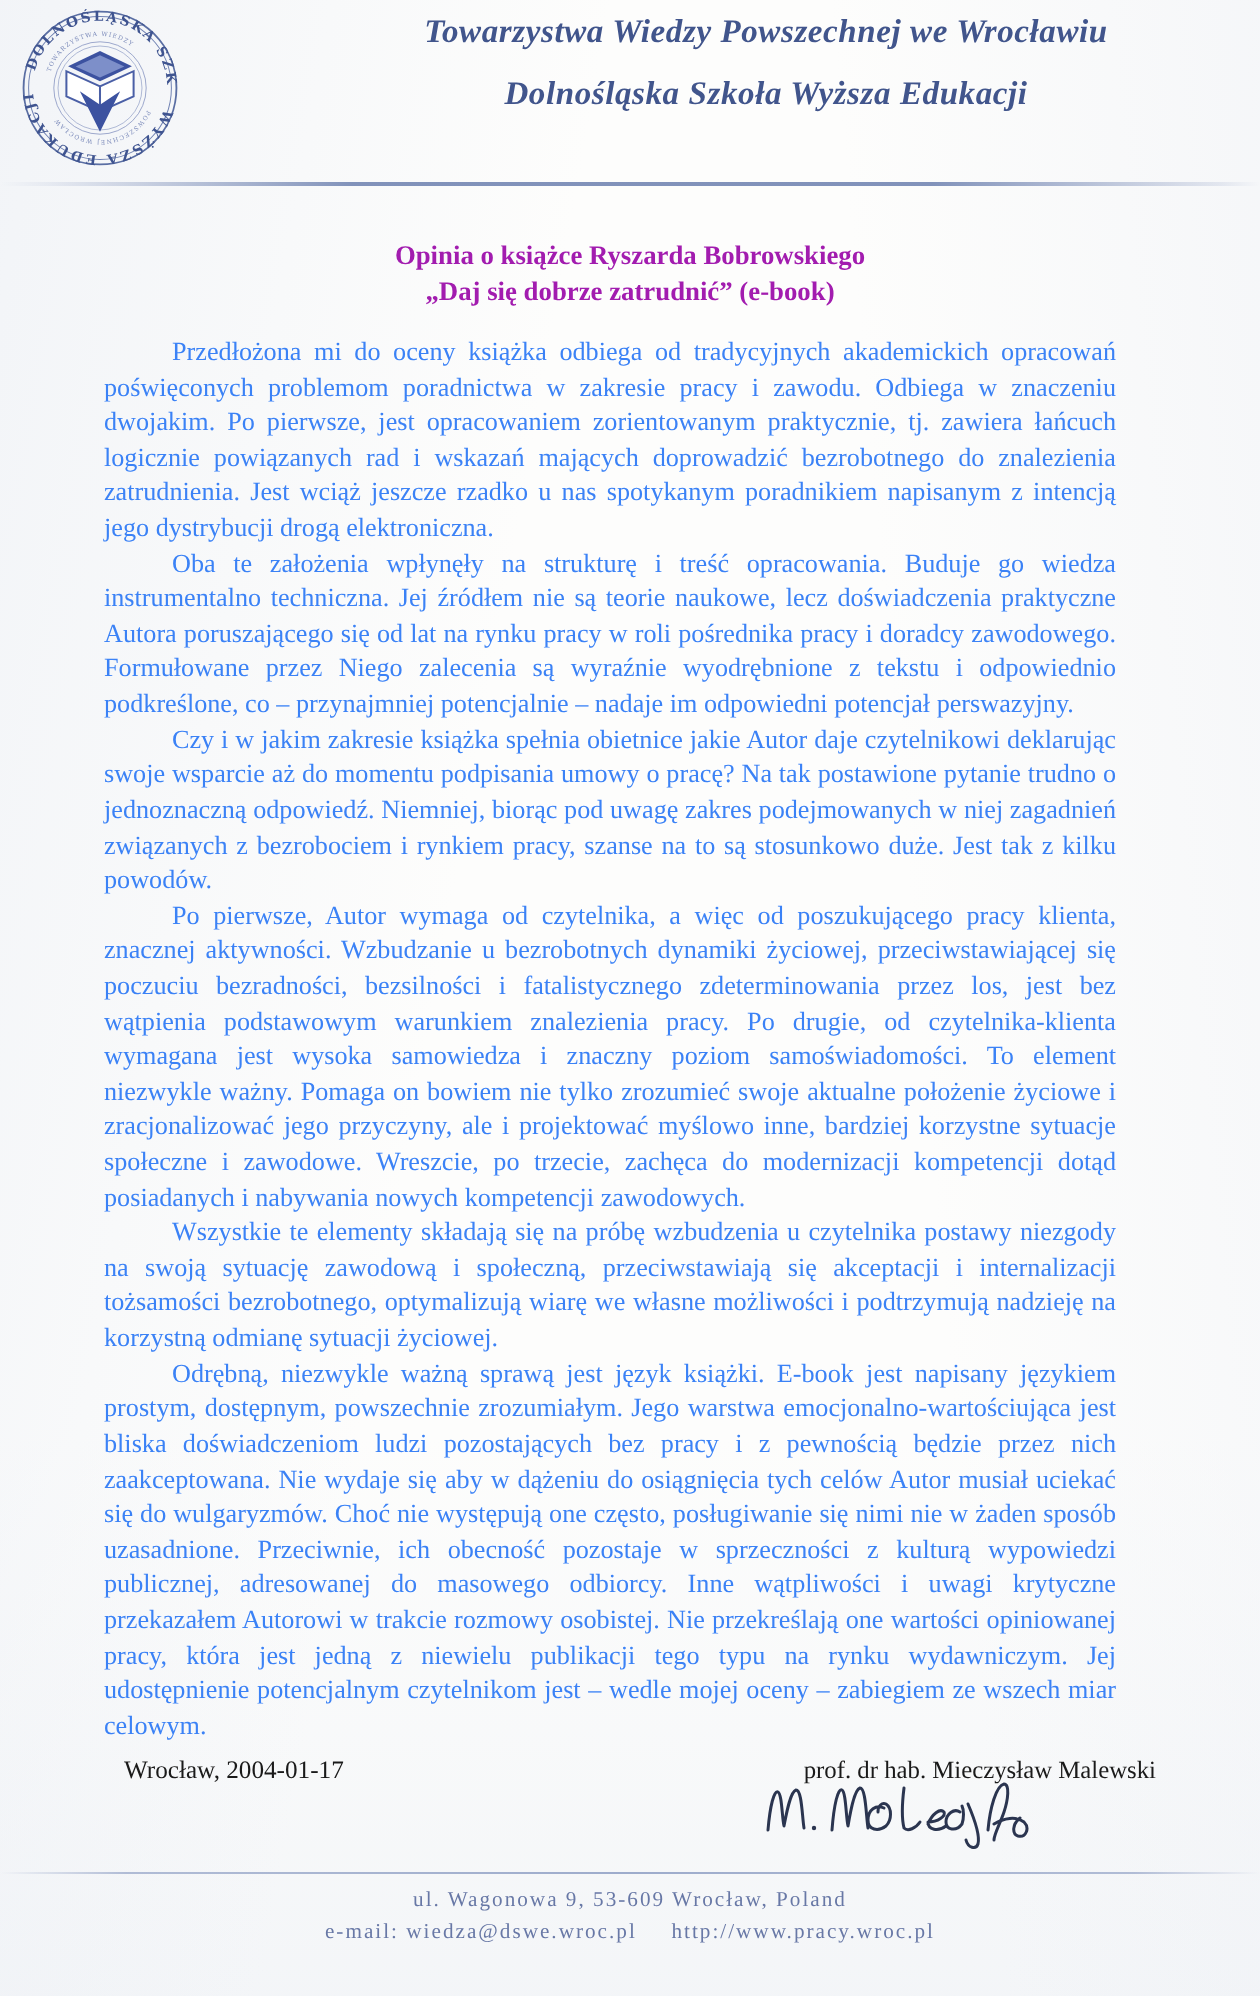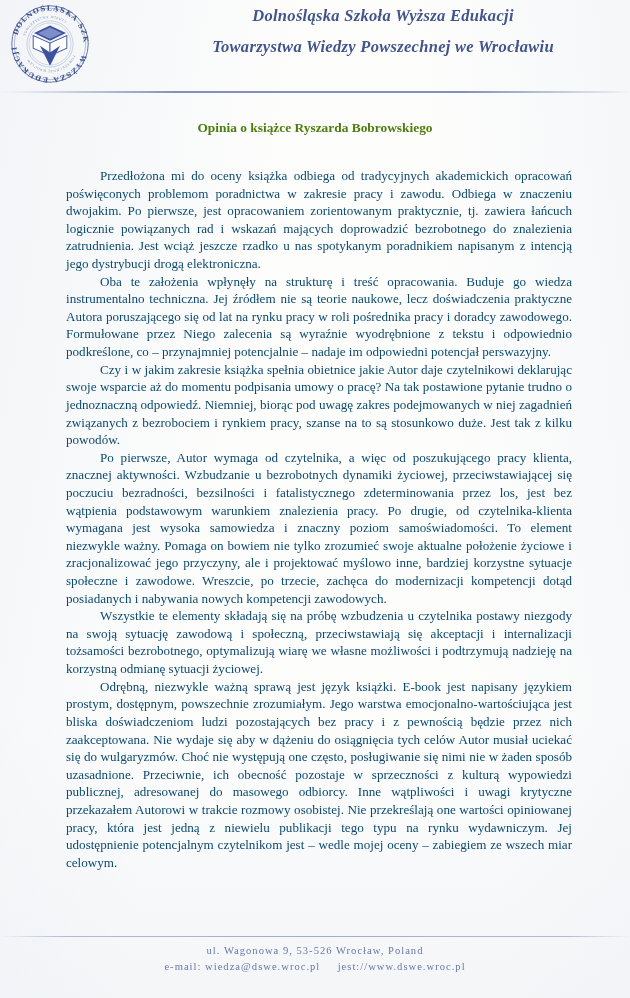--- a/index.html
+++ b/index.html
@@ -88,35 +88,35 @@
   
   .doc-title {
     position: absolute;
     left: 60px;
     right: 60px;
     top: 119px;
     text-align: center;
     font-weight: 700;
     font-size: 13.4px;
     line-height: 1.34;
-    color: #4d7c0f;
+    color: #a21caf;
   }
   .doc-title .t2 { display: block; }
 
   
   .body-text {
     position: absolute;
-    left: 66px;
+    left: 52px;
     top: 167px;
     width: 506px;
     font-size: 13.1px;
     line-height: 1.345;
     text-align: justify;
     text-justify: inter-word;
-    color: #0c4a6e;
+    color: #3b82f6;
   }
   .body-text p {
     margin: 0;
     text-indent: 34px;
   }
 
   
   .sign-row {
     position: absolute;
     left: 62px;
@@ -212,43 +212,62 @@
           <polygon points="50,28 69,37 50,46 31,37" fill="#3c52a0"></polygon>
           <polygon points="50,30.5 64.5,37.2 50,43.8 35.5,37.2" fill="#7d8fc9"></polygon>
           <path d="M30,40 L30,55 L50,64 L50,49 Z" fill="#ffffff" stroke="#4a5fa6" stroke-width="1.2"></path>
           <path d="M70,40 L70,55 L50,64 L50,49 Z" fill="#ffffff" stroke="#4a5fa6" stroke-width="1.2"></path>
           <path d="M38,52 L50,60 L62,52 L50,76 Z" fill="#3c52a0"></path>
         </g>
       </svg>
     </div>
 
     <div class="letterhead-lines">
+      <div class="lh-line">Towarzystwa Wiedzy Powszechnej we Wrocławiu</div>
       <div class="lh-line">Dolnośląska Szkoła Wyższa Edukacji</div>
-      <div class="lh-line">Towarzystwa Wiedzy Powszechnej we Wrocławiu</div>
     </div>
   </div>
   <div class="header-rule"></div>
 
   <div class="doc-title">
     <span class="t1">Opinia o książce Ryszarda Bobrowskiego</span>
+    <span class="t2">„Daj się dobrze zatrudnić” (e-book)</span>
   </div>
 
   <div class="body-text">
     <p>Przedłożona mi do oceny książka odbiega od tradycyjnych akademickich opracowań poświęconych problemom poradnictwa w zakresie pracy i zawodu. Odbiega w znaczeniu dwojakim. Po pierwsze, jest opracowaniem zorientowanym praktycznie, tj. zawiera łańcuch logicznie powiązanych rad i wskazań mających doprowadzić bezrobotnego do znalezienia zatrudnienia. Jest wciąż jeszcze rzadko u nas spotykanym poradnikiem napisanym z intencją jego dystrybucji drogą elektroniczna.</p>
     <p>Oba te założenia wpłynęły na strukturę i treść opracowania. Buduje go wiedza instrumentalno techniczna. Jej źródłem nie są teorie naukowe, lecz doświadczenia praktyczne Autora poruszającego się od lat na rynku pracy w roli pośrednika pracy i doradcy zawodowego. Formułowane przez Niego zalecenia są wyraźnie wyodrębnione z tekstu i odpowiednio podkreślone,  co – przynajmniej potencjalnie – nadaje im odpowiedni potencjał perswazyjny.</p>
     <p>Czy i w jakim zakresie książka spełnia obietnice jakie Autor daje czytelnikowi deklarując swoje wsparcie aż do momentu podpisania umowy o pracę? Na tak postawione pytanie trudno o jednoznaczną odpowiedź. Niemniej, biorąc pod uwagę zakres podejmowanych w niej zagadnień związanych z bezrobociem i rynkiem pracy, szanse na to są stosunkowo duże. Jest tak z kilku powodów.</p>
     <p>Po pierwsze, Autor wymaga od czytelnika, a więc od poszukującego pracy klienta, znacznej aktywności. Wzbudzanie u bezrobotnych dynamiki życiowej, przeciwstawiającej się poczuciu bezradności, bezsilności i fatalistycznego zdeterminowania przez los, jest bez wątpienia podstawowym warunkiem znalezienia pracy. Po drugie, od czytelnika-klienta wymagana jest wysoka samowiedza i znaczny poziom samoświadomości. To element niezwykle ważny. Pomaga on bowiem nie tylko  zrozumieć swoje aktualne położenie życiowe i zracjonalizować jego przyczyny, ale i projektować myślowo inne, bardziej korzystne sytuacje społeczne i zawodowe. Wreszcie, po trzecie, zachęca do modernizacji kompetencji dotąd posiadanych i nabywania nowych kompetencji zawodowych.</p>
     <p>Wszystkie te elementy składają się na próbę wzbudzenia u czytelnika postawy niezgody na swoją sytuację zawodową i społeczną, przeciwstawiają się akceptacji i internalizacji tożsamości bezrobotnego, optymalizują wiarę we własne możliwości i podtrzymują nadzieję na korzystną odmianę sytuacji życiowej.</p>
     <p>Odrębną, niezwykle ważną sprawą jest język książki. E-book jest napisany językiem prostym, dostępnym, powszechnie zrozumiałym. Jego warstwa emocjonalno-wartościująca jest bliska doświadczeniom ludzi pozostających bez pracy i z pewnością będzie przez nich zaakceptowana. Nie wydaje się aby w dążeniu do osiągnięcia tych celów Autor musiał uciekać się do wulgaryzmów. Choć nie występują one często, posługiwanie się nimi nie w żaden sposób uzasadnione. Przeciwnie, ich obecność pozostaje w sprzeczności z kulturą wypowiedzi publicznej, adresowanej do masowego odbiorcy. Inne wątpliwości i uwagi krytyczne przekazałem Autorowi w trakcie rozmowy osobistej. Nie przekreślają one wartości opiniowanej pracy, która jest jedną z niewielu publikacji tego typu na rynku wydawniczym. Jej udostępnienie potencjalnym czytelnikom jest – wedle mojej oceny – zabiegiem ze wszech miar celowym.</p>
   </div>
 
+  <div class="sign-row">
+    <div class="sign-date">Wrocław, 2004-01-17</div>
+    <div class="sign-name">prof. dr hab. Mieczysław Malewski</div>
+    <svg class="signature-mark" viewBox="0 0 190 44">
+      <g fill="none" stroke="#2b3550" stroke-width="1.5" stroke-linecap="round" stroke-linejoin="round">
+        <path d="M8,33 C9,21 11,13 13,14 C15,15 15,27 16,31 C17,26 19,14 22,13 C25,13 25,26 26,32"></path>
+        <circle cx="31" cy="32" r="1.1" fill="#2b3550" stroke="none"></circle>
+        <path d="M40,33 C41,20 43,12 45,13 C47,14 47,27 48,31 C49,25 51,13 54,12 C57,12 57,26 58,32"></path>
+        <path d="M66,22 C62,20 58,23 58,28 C58,33 63,34 67,31 C70,28 70,22 67,20 C65,19 63,21 63,24"></path>
+        <path d="M76,12 C75,20 75,28 76,32 C78,34 82,32 84,29"></path>
+        <path d="M88,30 C90,25 94,22 96,24 C97,26 93,29 88,29 C88,33 93,34 97,31"></path>
+        <path d="M104,24 C101,22 97,25 97,29 C97,33 102,34 105,30 C106,27 106,23 105,21"></path>
+        <path d="M108,20 C111,27 114,36 113,40 C112,43 108,42 107,38"></path>
+        <path d="M118,33 C119,22 122,11 126,10 C129,10 128,18 126,24 C124,30 121,35 121,38"></path>
+        <path d="M121,30 C126,27 132,26 136,29 C139,32 137,37 133,36 C130,35 130,30 134,27"></path>
+      </g>
+    </svg>
+  </div>
 
   <div class="footer-rule"></div>
   <div class="footer">
-    <span class="f-line">ul. Wagonowa 9, 53-526 Wrocław, Poland</span>
+    <span class="f-line">ul. Wagonowa 9, 53-609 Wrocław, Poland</span>
     <span class="f-line">
       <span>e-mail:</span>
       <span>wiedza@dswe.wroc.pl</span>
       <span class="f-sep"></span>
-      <span>jest://www.dswe.wroc.pl</span>
+      <span>http://www.pracy.wroc.pl</span>
     </span>
   </div>
 </div>
 
 </body></html>

